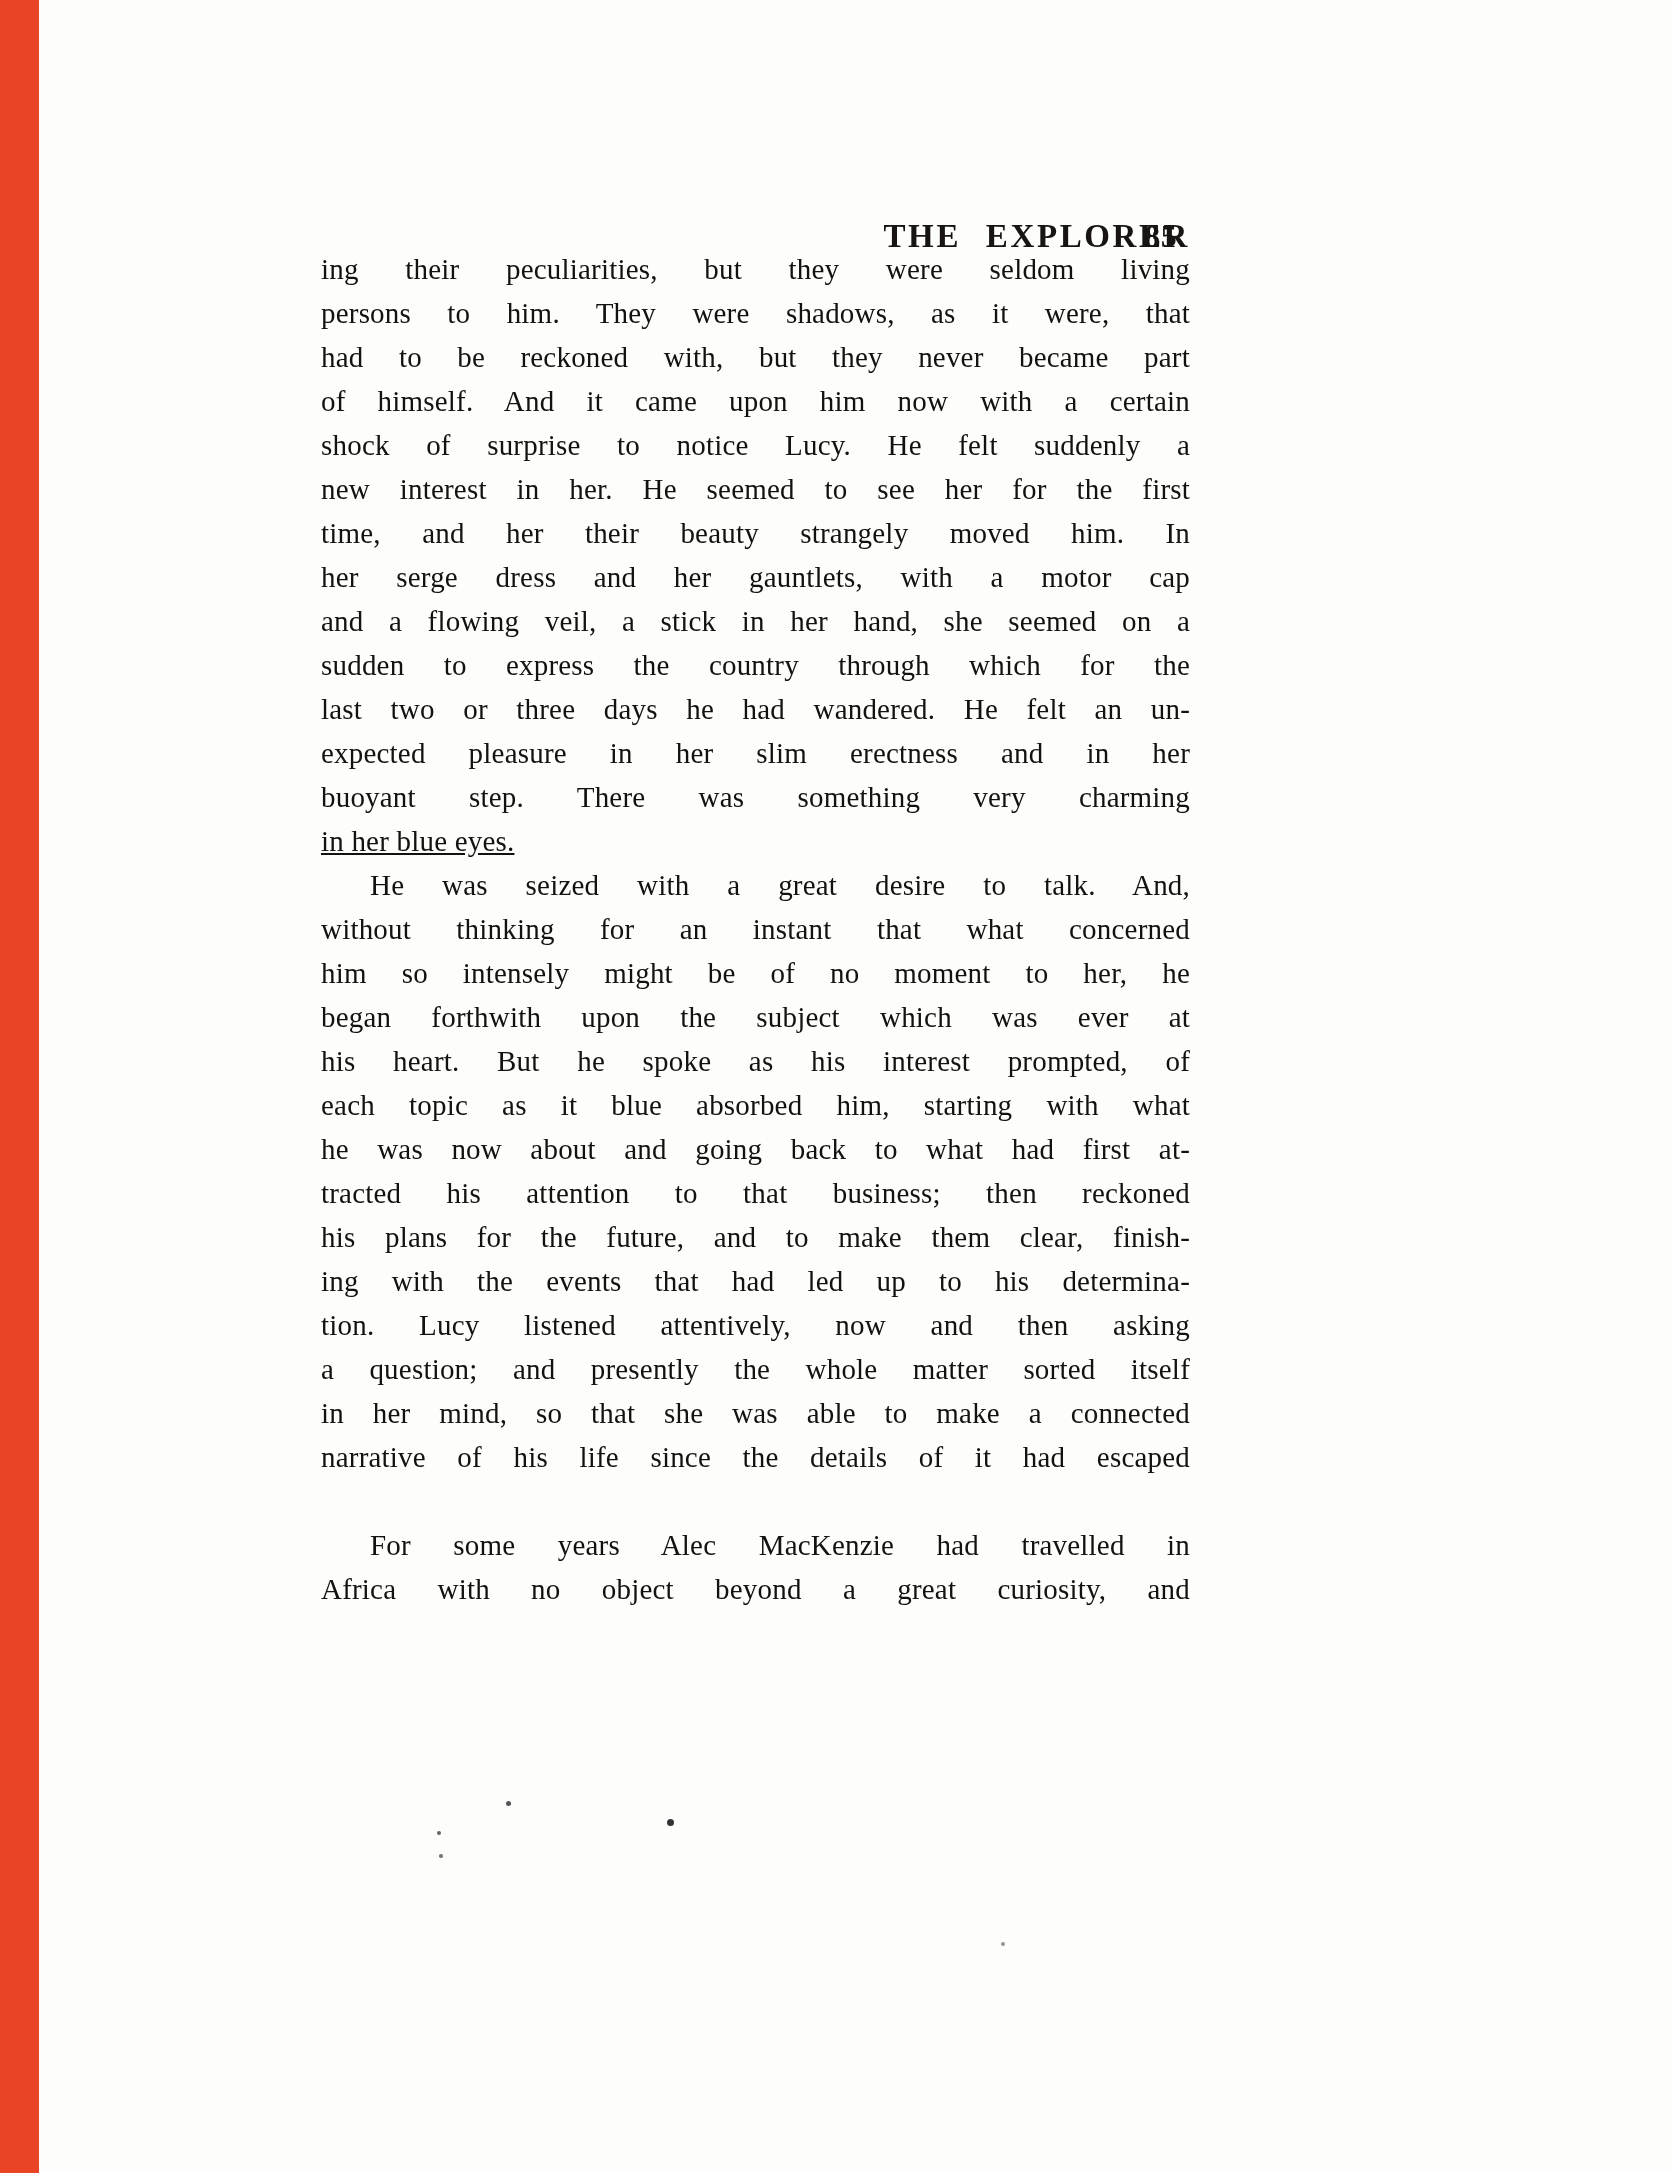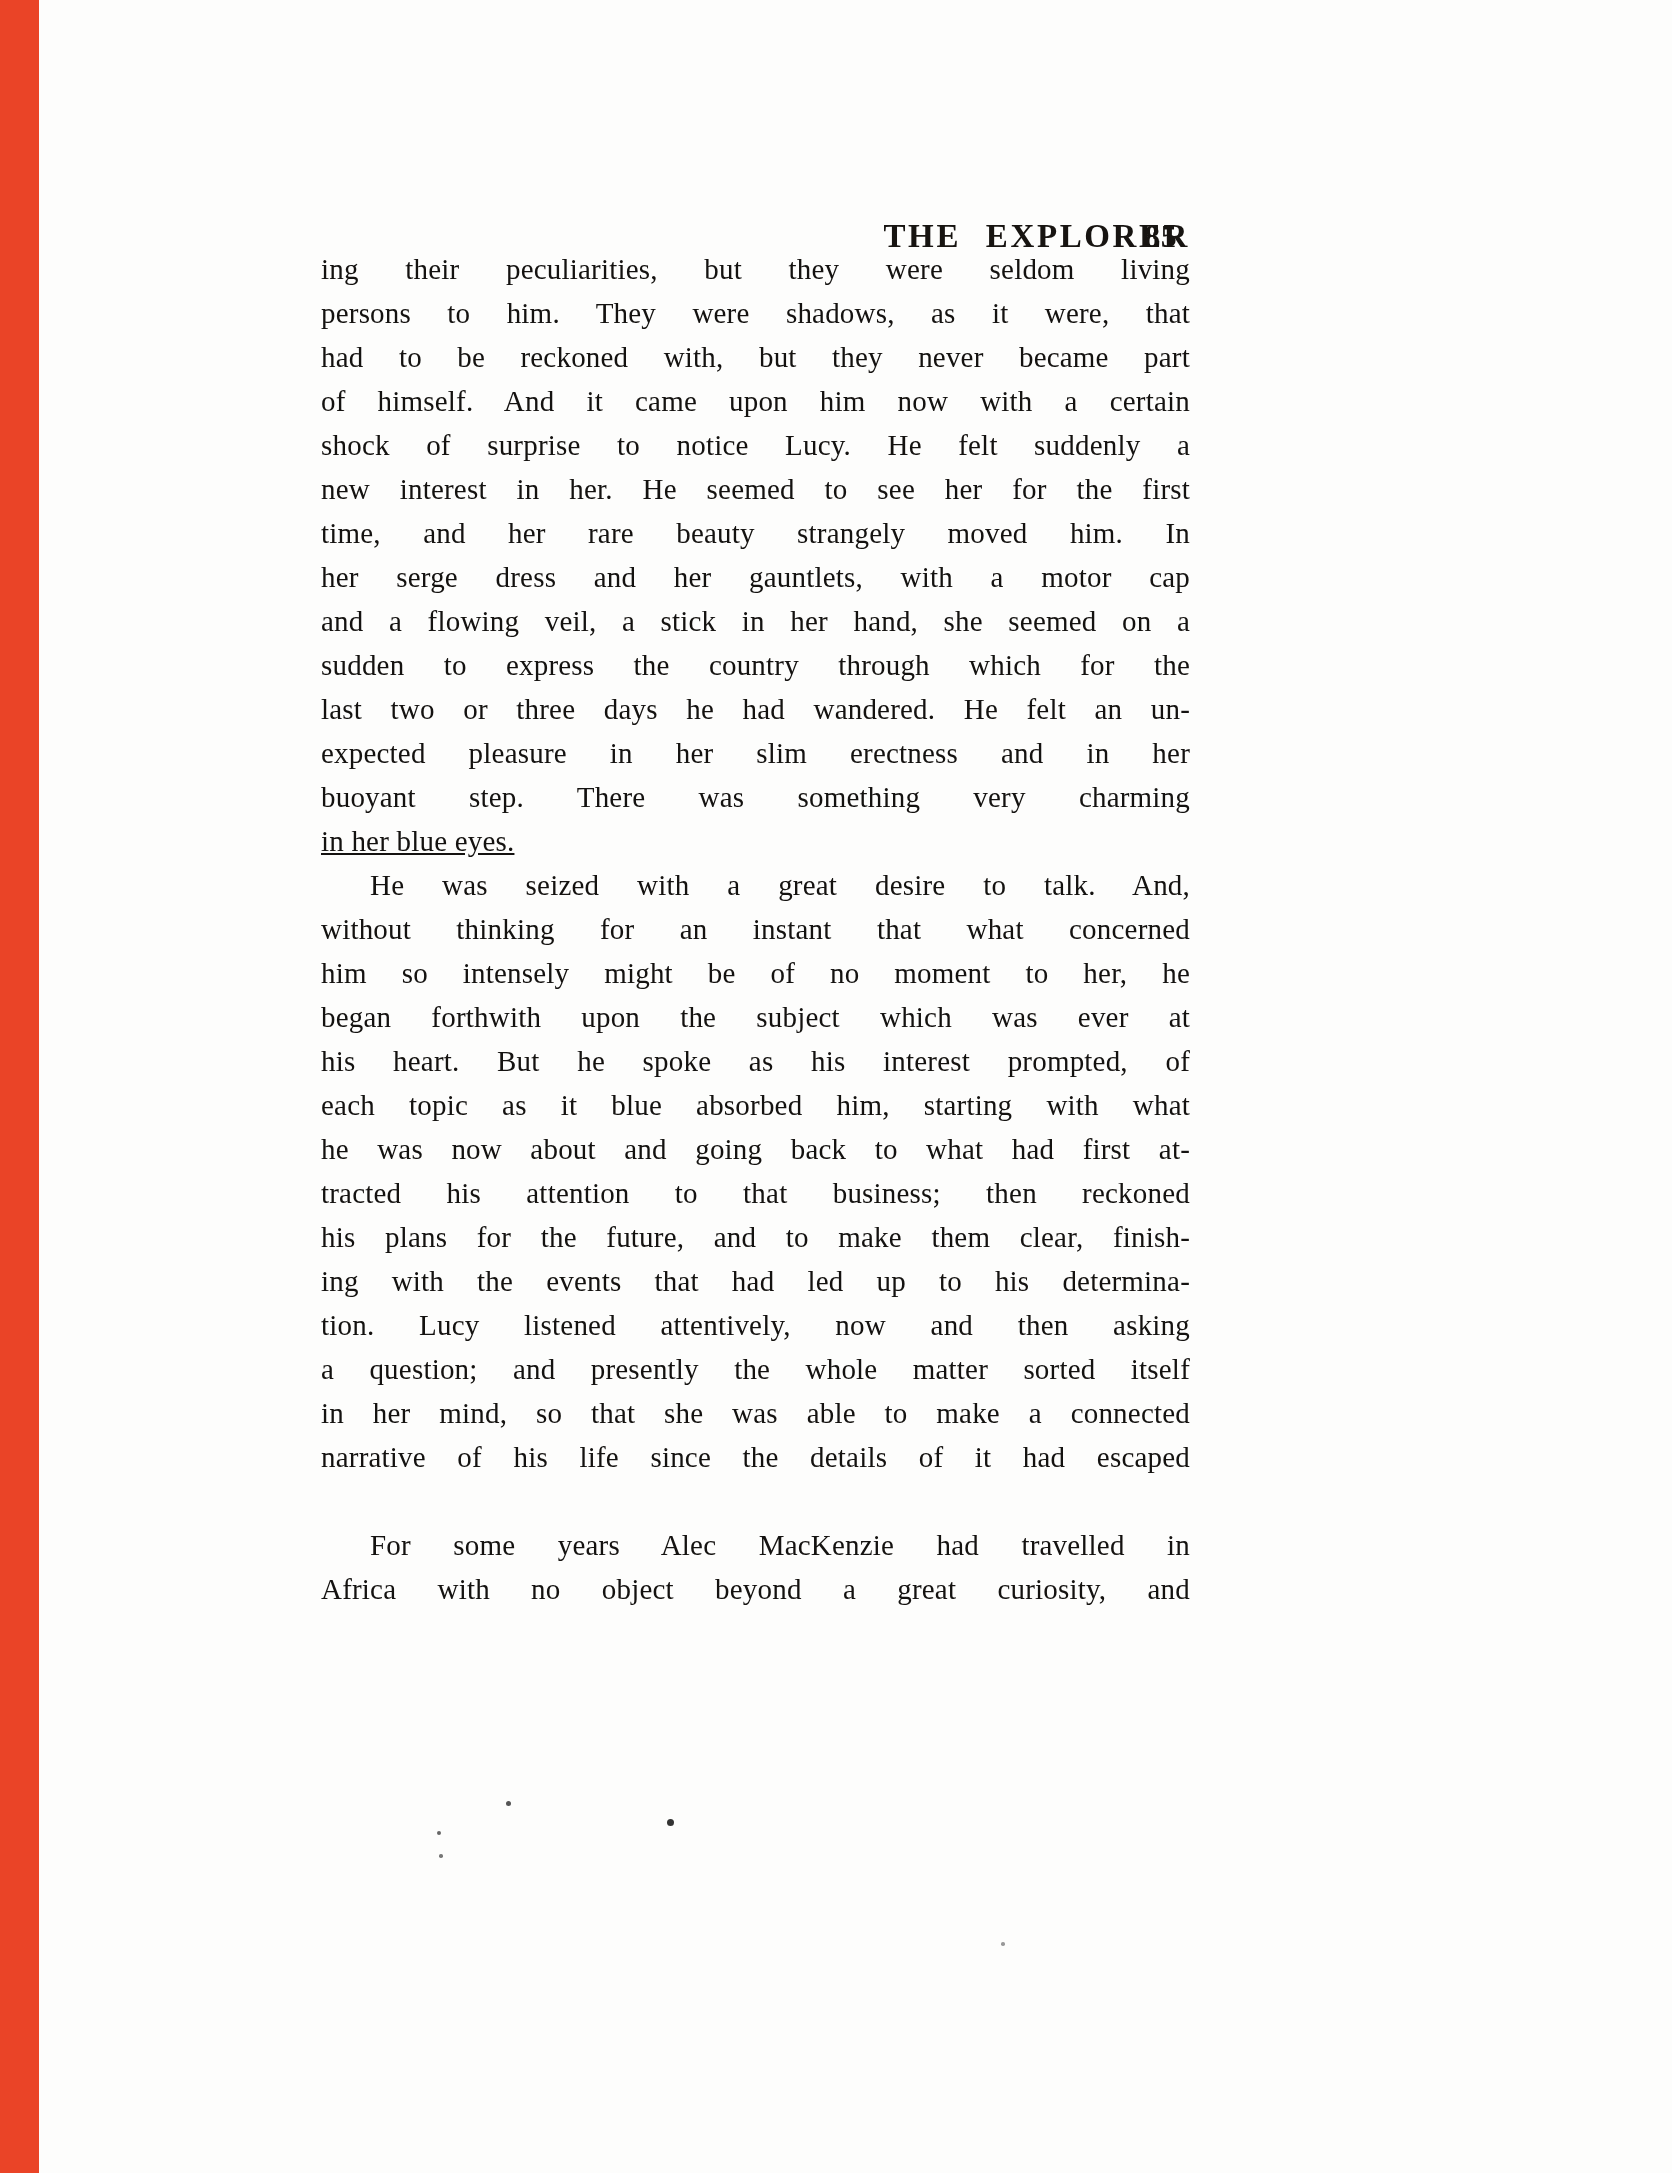--- a/index.html
+++ b/index.html
@@ -88,21 +88,21 @@
   </div>
 
   <div class="text-column" id="text-column">
       <div class="paragraph">
         <div class="line">ing their peculiarities, but they were seldom living</div>
         <div class="line">persons to him.  They were shadows, as it were, that</div>
         <div class="line">had to be reckoned with, but they never became part</div>
         <div class="line">of himself.  And it came upon him now with a certain</div>
         <div class="line">shock of surprise to notice Lucy.  He felt suddenly a</div>
         <div class="line">new interest in her.  He seemed to see her for the first</div>
-        <div class="line">time, and her rare beauty strangely moved him.  In</div>
+        <div class="line">time, and her their beauty strangely moved him.  In</div>
         <div class="line">her serge dress and her gauntlets, with a motor cap</div>
         <div class="line">and a flowing veil, a stick in her hand, she seemed on a</div>
         <div class="line">sudden to express the country through which for the</div>
         <div class="line">last two or three days he had wandered.  He felt an un-</div>
         <div class="line">expected pleasure in her slim erectness and in her</div>
         <div class="line">buoyant step.  There was something very charming</div>
         <div class="line no-justify-last">in her blue eyes.</div>
       </div>
       <div class="paragraph">
         <div class="line indent">He was seized with a great desire to talk.  And,</div>

